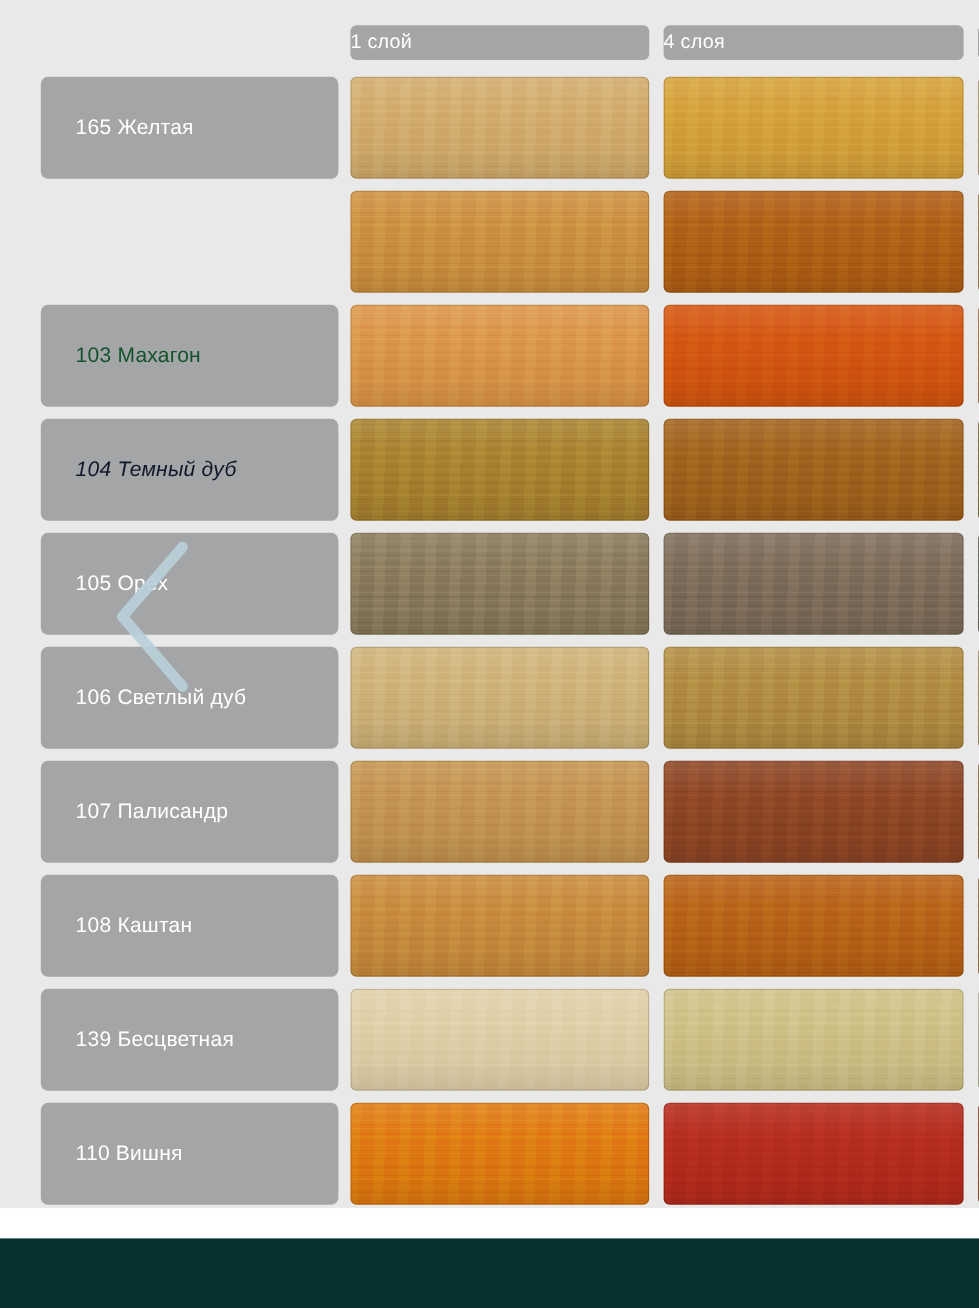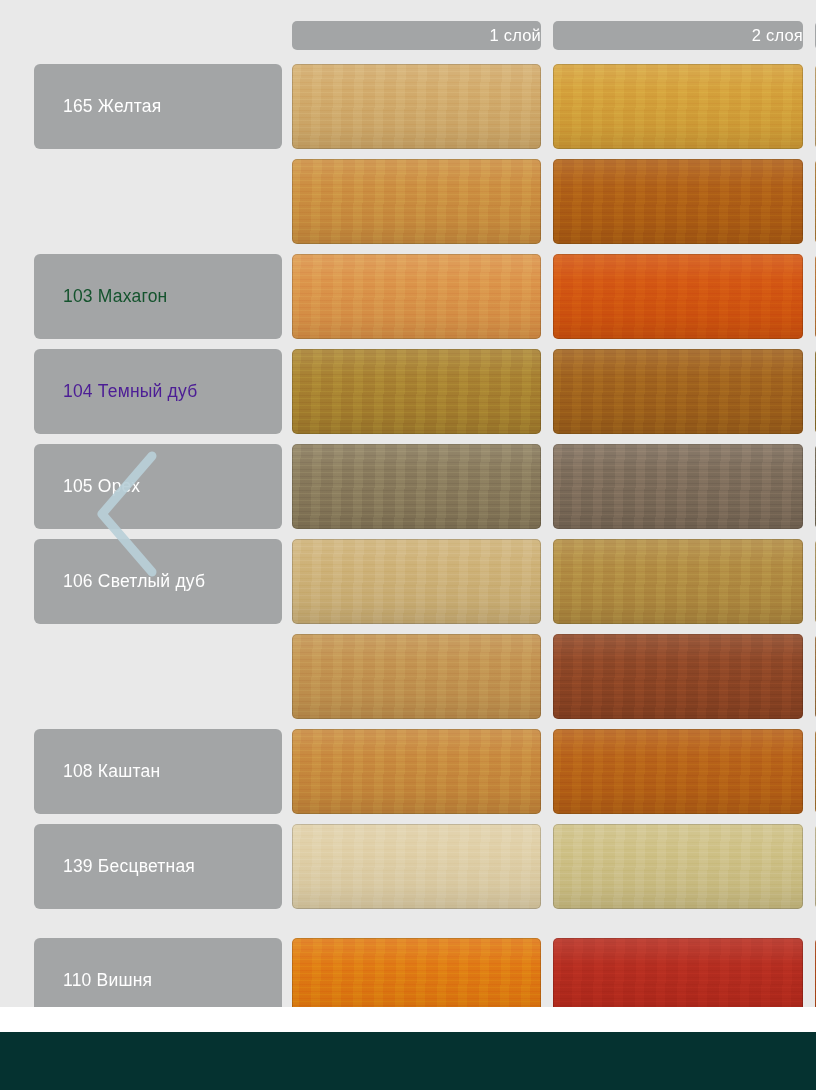--- a/index.html
+++ b/index.html
@@ -41,21 +41,21 @@
 
   .col-header {
     position: absolute;
     top: 0;
     height: 29px;
     background: #a3a5a6;
     border-radius: 5px;
     color: #ffffff;
     font-size: 16.5px;
     line-height: 29px;
-    text-align: right;
+    text-align: left;
     letter-spacing: 0.2px;
     white-space: nowrap;
     overflow: hidden;
   }
   .col-header.c1 { left: 292px; width: 249px; }
   .col-header.c2 { left: 553px; width: 250px; }
   .col-header.c3 { left: 815px; width: 249px; }
 
   
   .row {
@@ -166,21 +166,21 @@
 </style>
 </head>
 <body>
 
 <div id="page">
 
   <div id="chart-panel" style="background: rgb(233, 233, 233);">
 
     <div id="header-row">
       <div class="col-header c1" style="background: rgb(163, 165, 166); color: rgb(255, 255, 255);">1 слой</div>
-      <div class="col-header c2" style="background: rgb(163, 165, 166); color: rgb(255, 255, 255);">2 слоя</div>
+      <div class="col-header c2" style="background: rgb(163, 165, 166); color: rgb(255, 255, 255);">4 слоя</div>
       <div class="col-header c3" style="background: rgb(163, 165, 166); color: rgb(255, 255, 255);"></div>
     </div>
 
     <div id="rows-container">
         <div class="row" style="top: 64px;">
           <div class="row-label" style="background: rgb(163, 165, 166); color: rgb(255, 255, 255);">165 Желтая</div>
           <div class="swatch c1" style="background: rgb(211, 172, 108);">
             <div class="grain"></div>
             <div class="sheen"></div>
             <div class="edge"></div>
@@ -225,21 +225,21 @@
             <div class="sheen"></div>
             <div class="edge"></div>
           </div>
           <div class="swatch c3" style="background: rgb(215, 130, 58);">
             <div class="grain"></div>
             <div class="sheen"></div>
             <div class="edge"></div>
           </div>
         </div>
         <div class="row" style="top: 349px;">
-          <div class="row-label" style="background: rgb(163, 165, 166); color: #4c1d95;">104 Темный дуб</div>
+          <div class="row-label" style="background: rgb(163, 165, 166); color: #0f172a; font-style: italic;">104 Темный дуб</div>
           <div class="swatch c1" style="background: rgb(169, 130, 47);">
             <div class="grain"></div>
             <div class="sheen"></div>
             <div class="edge"></div>
           </div>
           <div class="swatch c2" style="background: rgb(161, 98, 27);">
             <div class="grain"></div>
             <div class="sheen"></div>
             <div class="edge"></div>
           </div>
@@ -279,20 +279,21 @@
             <div class="sheen"></div>
             <div class="edge"></div>
           </div>
           <div class="swatch c3" style="background: rgb(194, 164, 99);">
             <div class="grain"></div>
             <div class="sheen"></div>
             <div class="edge"></div>
           </div>
         </div>
         <div class="row" style="top: 634px;">
+          <div class="row-label" style="background: rgb(163, 165, 166); color: rgb(255, 255, 255);">107 Палисандр</div>
           <div class="swatch c1" style="background: rgb(196, 148, 80);">
             <div class="grain"></div>
             <div class="sheen"></div>
             <div class="edge"></div>
           </div>
           <div class="swatch c2" style="background: rgb(142, 69, 36);">
             <div class="grain"></div>
             <div class="sheen"></div>
             <div class="edge"></div>
           </div>
@@ -331,21 +332,21 @@
             <div class="grain"></div>
             <div class="sheen"></div>
             <div class="edge"></div>
           </div>
           <div class="swatch c3" style="background: rgb(217, 203, 155);">
             <div class="grain"></div>
             <div class="sheen"></div>
             <div class="edge"></div>
           </div>
         </div>
-        <div class="row" style="top: 938px;">
+        <div class="row" style="top: 919px;">
           <div class="row-label" style="background: rgb(163, 165, 166); color: rgb(255, 255, 255);">110 Вишня</div>
           <div class="swatch c1" style="background: rgb(224, 122, 16);">
             <div class="grain"></div>
             <div class="sheen"></div>
             <div class="edge"></div>
           </div>
           <div class="swatch c2" style="background: rgb(181, 42, 28);">
             <div class="grain"></div>
             <div class="sheen"></div>
             <div class="edge"></div>

